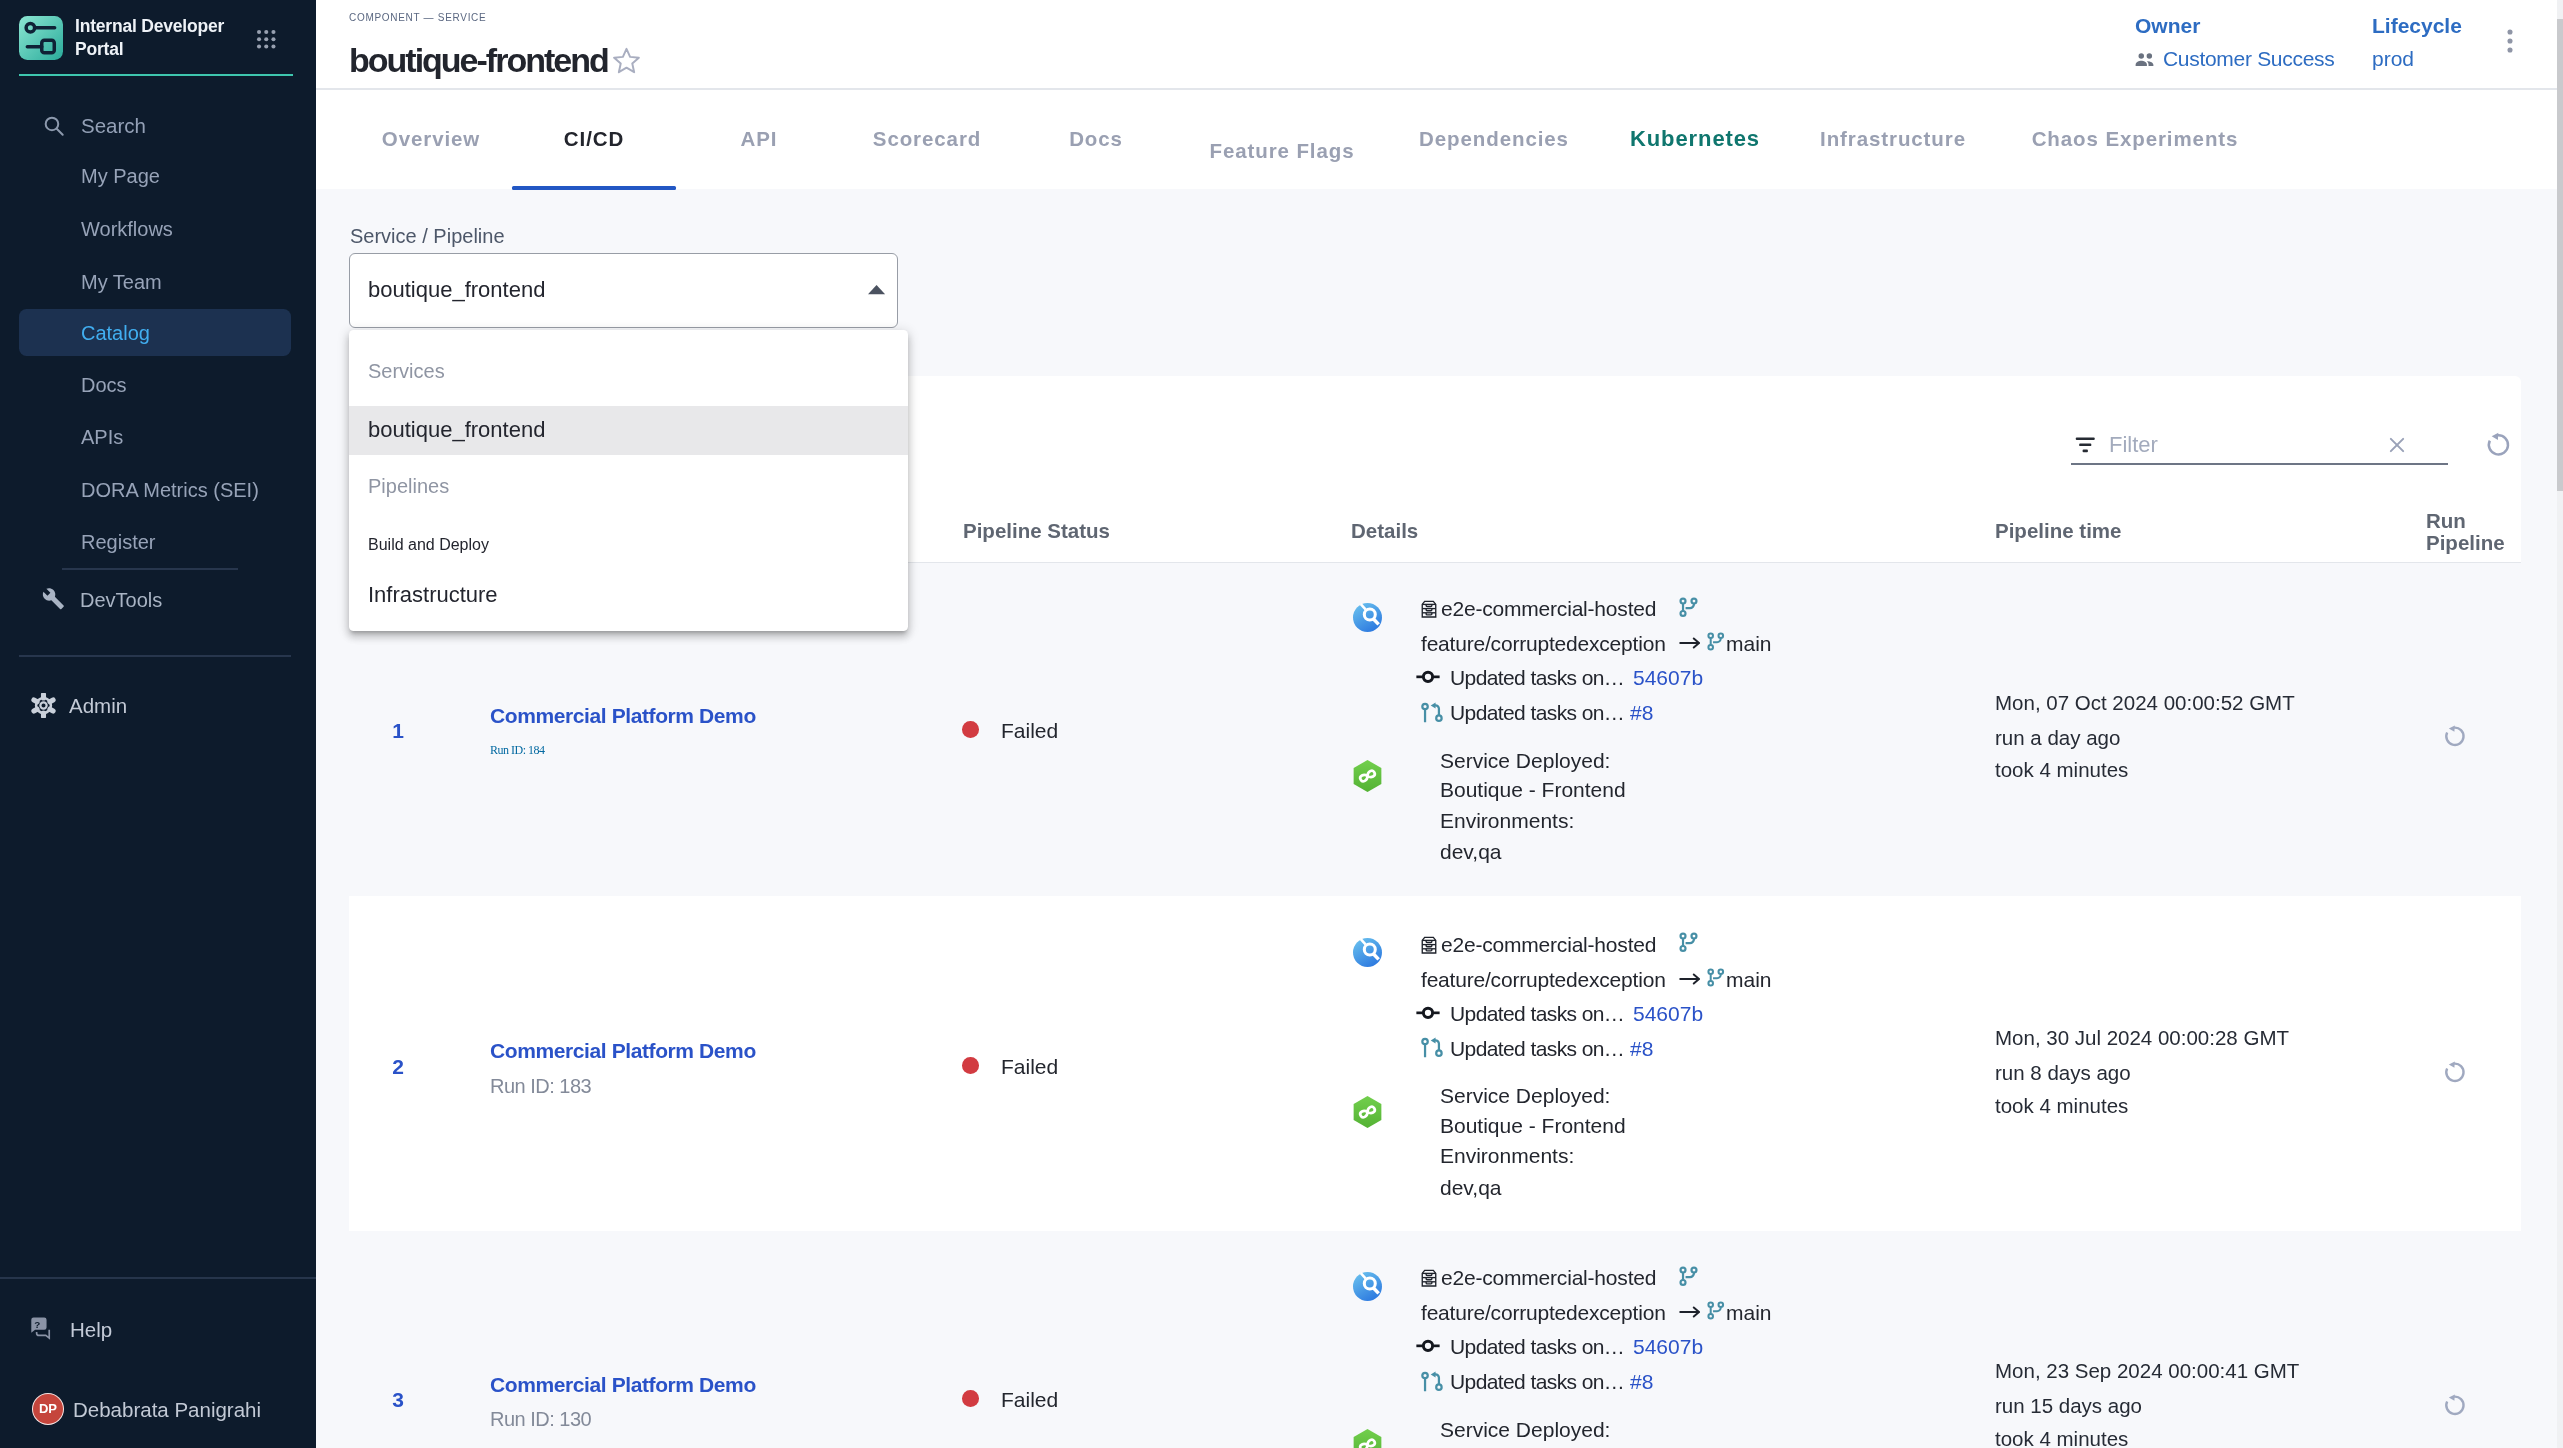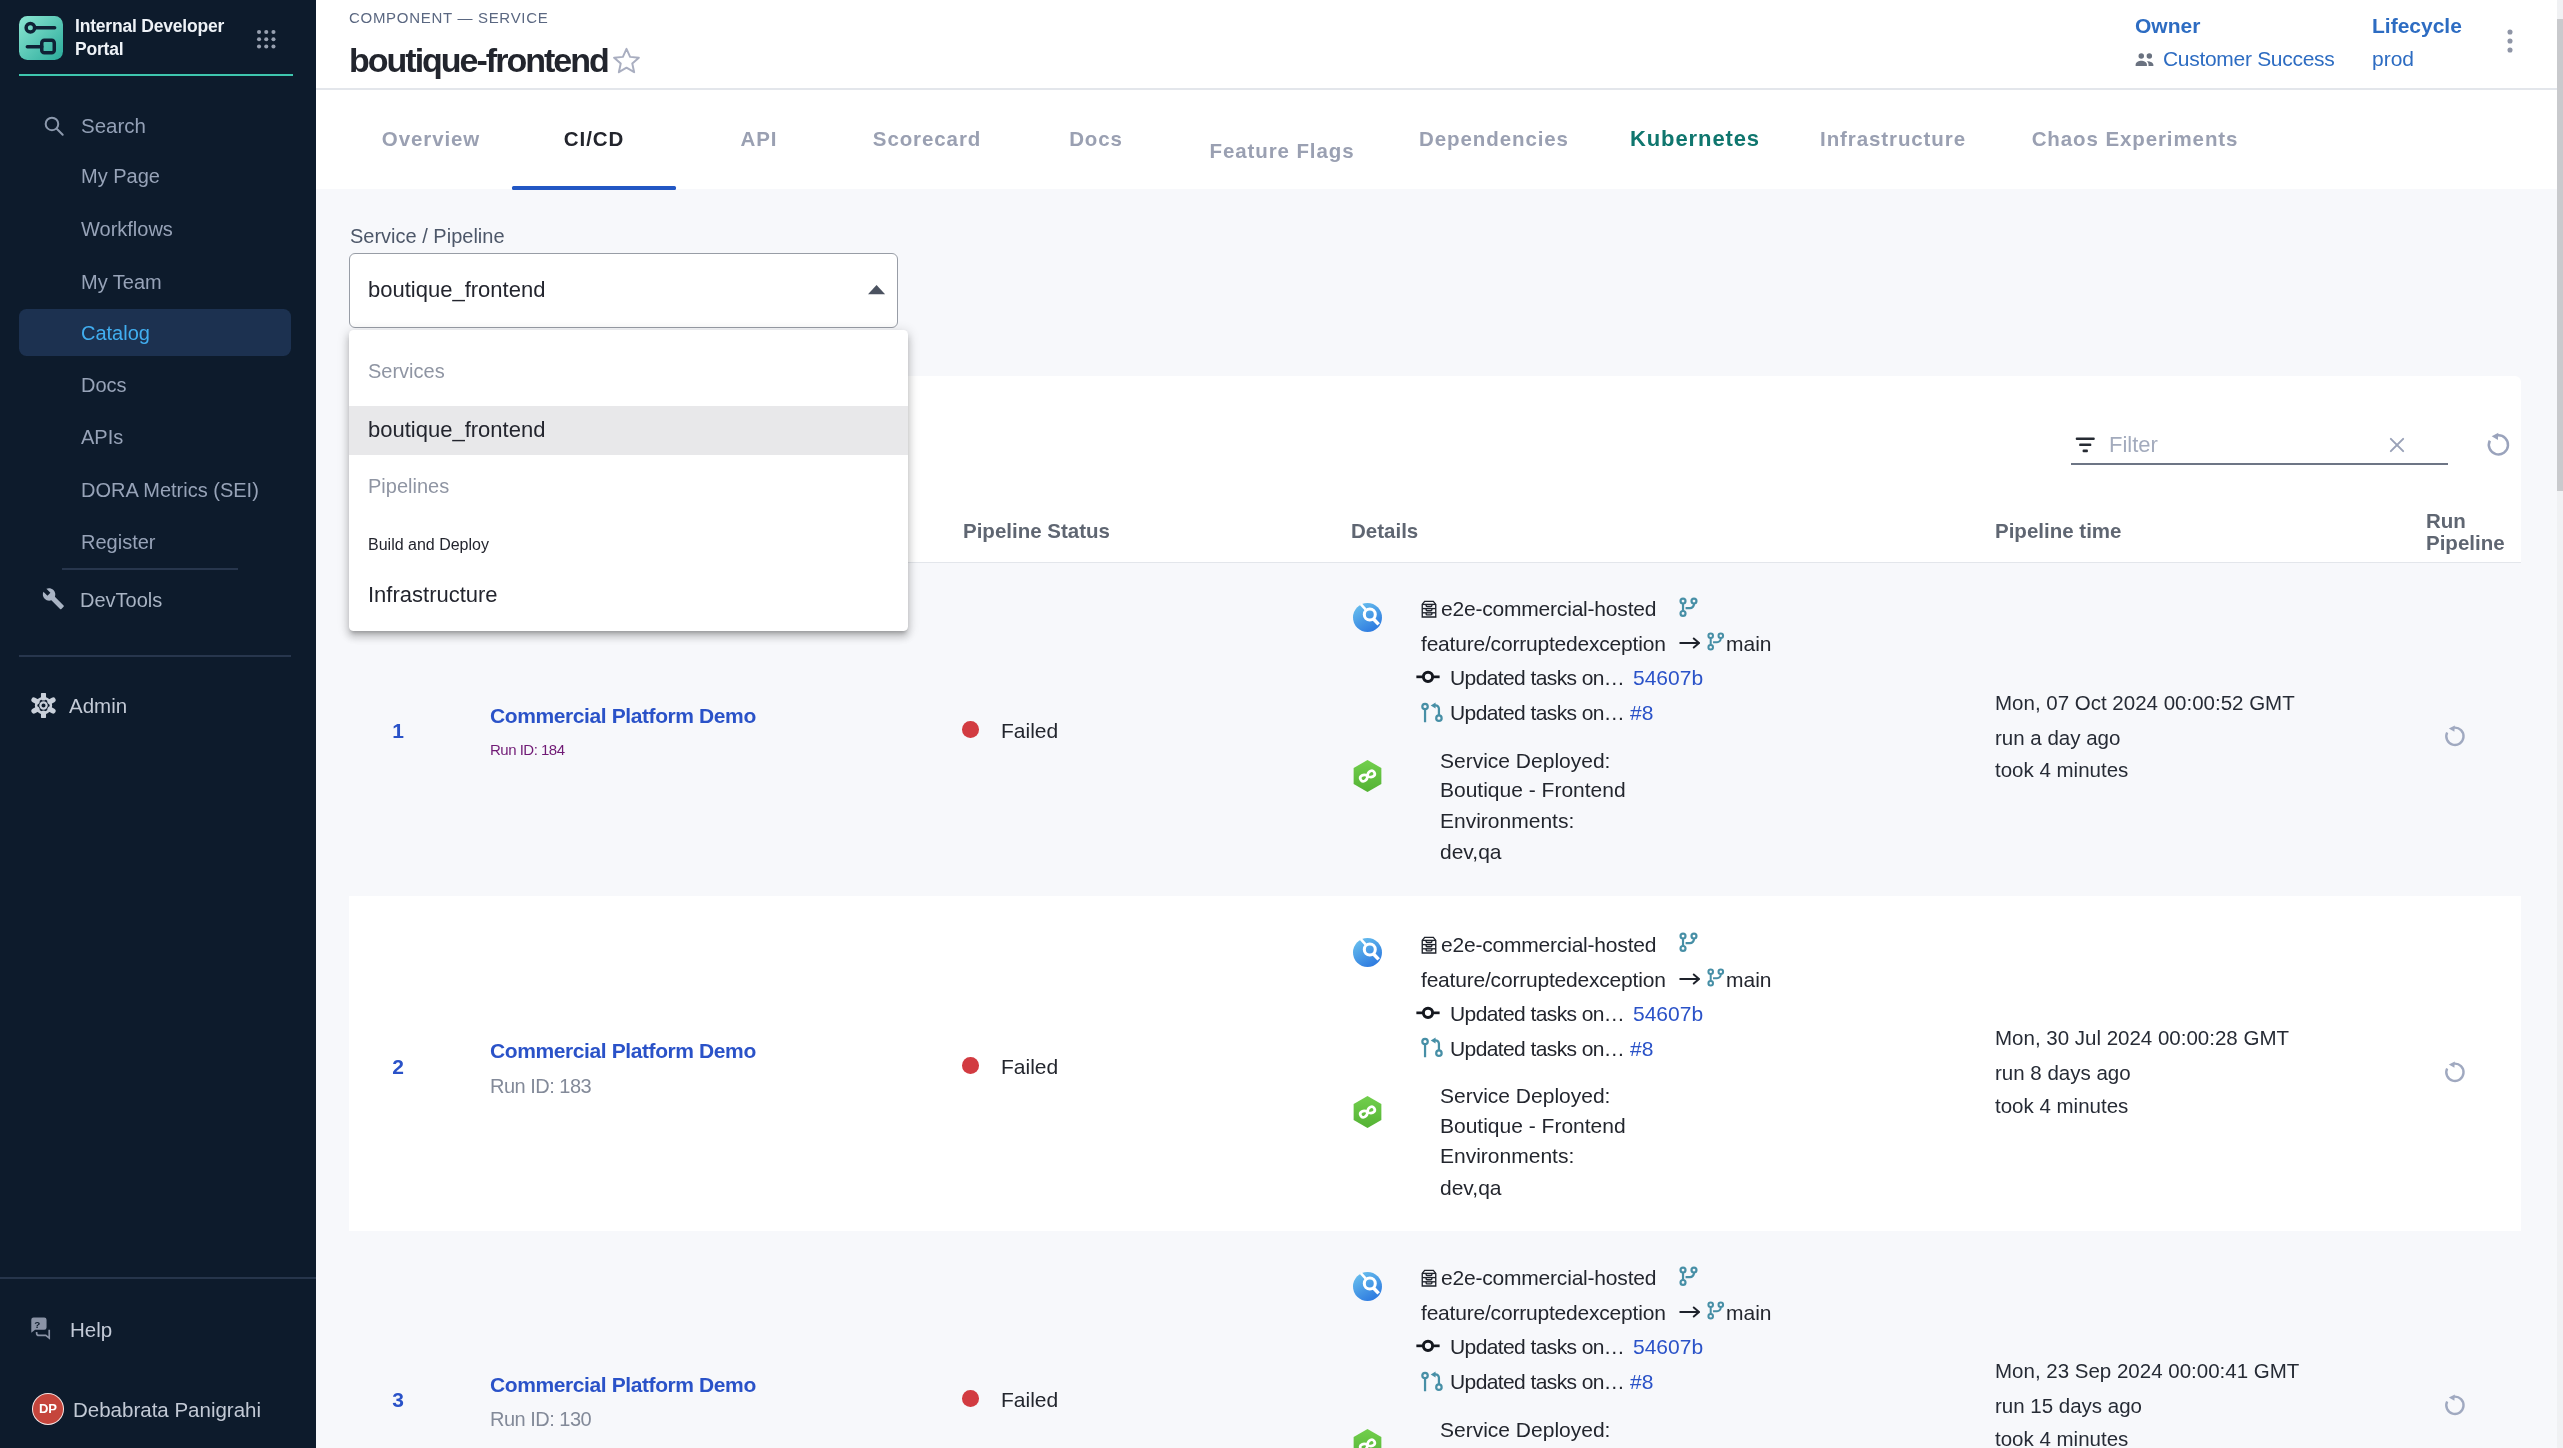--- a/index.html
+++ b/index.html
@@ -70,21 +70,21 @@
 <svg class="ab" style="left:29px;top:1316px" width="29" height="29" viewBox="0 0 38 38">
     <path fill="#8a93a6" d="M3 2 h17 a3 3 0 0 1 3 3 v10 a3 3 0 0 1-3 3 h-12 l-5 4 V5 a3 3 0 0 1 3-3 z"></path>
     <text x="11" y="15.5" font-size="13" font-weight="bold" fill="#0d1b2c" text-anchor="middle" font-family="Liberation Sans">?</text>
     <path fill="none" stroke="#8a93a6" stroke-width="2.2" d="M10 21 v1.5 a3 3 0 0 0 3 3 h9 l4.5 3.5 V18"></path>
   </svg>
 <div class="ab nw" style="left:70px;top:1320px;font-size:20.5px;line-height:20.5px;color:#c3cad7;">Help</div>
 <div class="ab" style="left:32px;top:1393px;width:32px;height:32px;border-radius:50%;background:#c5453c;border:1.5px solid rgba(255,255,255,.85);box-sizing:border-box;text-align:center;line-height:29px;font-size:13px;font-weight:bold;color:#fff">DP</div>
 <div class="ab nw" style="left:73px;top:1400px;font-size:20.5px;line-height:20.5px;color:#c2c9d5;">Debabrata Panigrahi</div>
 <div class="ab" style="left:316px;top:0;width:2247px;height:189px;background:#fff"></div>
 <div class="ab" style="left:316px;top:88px;width:2247px;height:1.5px;background:#e3e6eb;"></div>
-<div class="ab nw" style="left:349px;top:11.4px;font-size:15px;line-height:14.5px;color:#5a6781;letter-spacing:0.7px;">COMPONENT — SERVICE</div>
+<div class="ab nw" style="left:349px;top:11.4px;font-size:10px;line-height:14.5px;color:#5a6781;letter-spacing:0.7px;">COMPONENT — SERVICE</div>
 <div class="ab nw" style="left:349px;top:43px;font-size:34px;line-height:34px;color:#22252d;font-weight:700;letter-spacing:-2px;">boutique-frontend</div>
 <svg class="ab" style="left:613px;top:47px" width="27" height="27" viewBox="0 0 36 36">
     <polygon points="18 2.5 22.8 13.2 34.5 14.3 25.7 22.1 28.2 33.6 18 27.6 7.8 33.6 10.3 22.1 1.5 14.3 13.2 13.2" fill="none" stroke="#a9aec0" stroke-width="2.6" stroke-linejoin="round"></polygon>
   </svg>
 <div class="ab nw" style="left:2135px;top:14.5px;font-size:21px;line-height:21px;color:#2d6cc2;font-weight:700;">Owner</div>
 <svg class="ab" style="left:2134px;top:49px" width="21" height="18" viewBox="0 0 26 22">
     <g fill="#6a7280">
       <circle cx="9" cy="8.5" r="3.4"></circle>
       <circle cx="19" cy="8.5" r="3.4"></circle>
       <path d="M2 19.5 c0-3.4 4.2-5 7-5 s7 1.6 7 5 V21 H2 Z"></path>
@@ -141,21 +141,21 @@
 <div class="ab nw" style="left:963px;top:521px;font-size:20.5px;line-height:20.5px;color:#5f6672;font-weight:700;">Pipeline Status</div>
 <div class="ab nw" style="left:1351px;top:521px;font-size:20.5px;line-height:20.5px;color:#5f6672;font-weight:700;">Details</div>
 <div class="ab nw" style="left:1995px;top:521px;font-size:20.5px;line-height:20.5px;color:#5f6672;font-weight:700;">Pipeline time</div>
 <div class="ab nw" style="left:2426px;top:511px;font-size:20.5px;line-height:20.5px;color:#5f6672;font-weight:700;">Run</div>
 <div class="ab nw" style="left:2426px;top:533px;font-size:20.5px;line-height:20.5px;color:#5f6672;font-weight:700;">Pipeline</div>
 <div class="ab" style="left:349px;top:562px;width:2172px;height:1.5px;background:#e3e6eb;"></div>
 <div class="ab" style="left:349px;top:563px;width:2172px;height:333px;background:#f7f8fb;"></div>
 <div class="ab" style="left:349px;top:1231px;width:2172px;height:218px;background:#f7f8fb;"></div>
 <div class="ab nw" style="left:398px;top:720px;font-size:21px;line-height:21px;color:#2a52c8;font-weight:700;transform:translateX(-50%);">1</div>
 <div class="ab nw" style="left:490px;top:705px;font-size:21px;line-height:21px;color:#2a52c8;font-weight:700;letter-spacing:-0.4px;">Commercial Platform Demo</div>
-<div class="ab nw" style="left:490px;top:740px;font-size:15px;line-height:20px;color:#701a75;letter-spacing:-0.5px;">Run ID: 184</div>
+<div class="ab nw" style="left:490px;top:740px;font-size:12px;line-height:20px;color:#0369a1;letter-spacing:-0.5px;font-family:Liberation Serif, serif;">Run ID: 184</div>
 <div class="ab" style="left:962px;top:721px;width:16.7px;height:16.7px;border-radius:50%;background:#d23b41"></div>
 <div class="ab nw" style="left:1001px;top:720px;font-size:21px;line-height:21px;color:#23262e;">Failed</div>
 <svg class="ab" style="left:1353px;top:603px" width="29" height="29" viewBox="0 0 38 38">
     <defs>
       <linearGradient id="cig" x1="0" y1="0" x2="0.6" y2="1">
         <stop offset="0" stop-color="#6ec6ef"></stop>
         <stop offset="1" stop-color="#2f7ce0"></stop>
       </linearGradient>
     </defs>
     <circle cx="19" cy="19" r="19" fill="url(#cig)"></circle>

